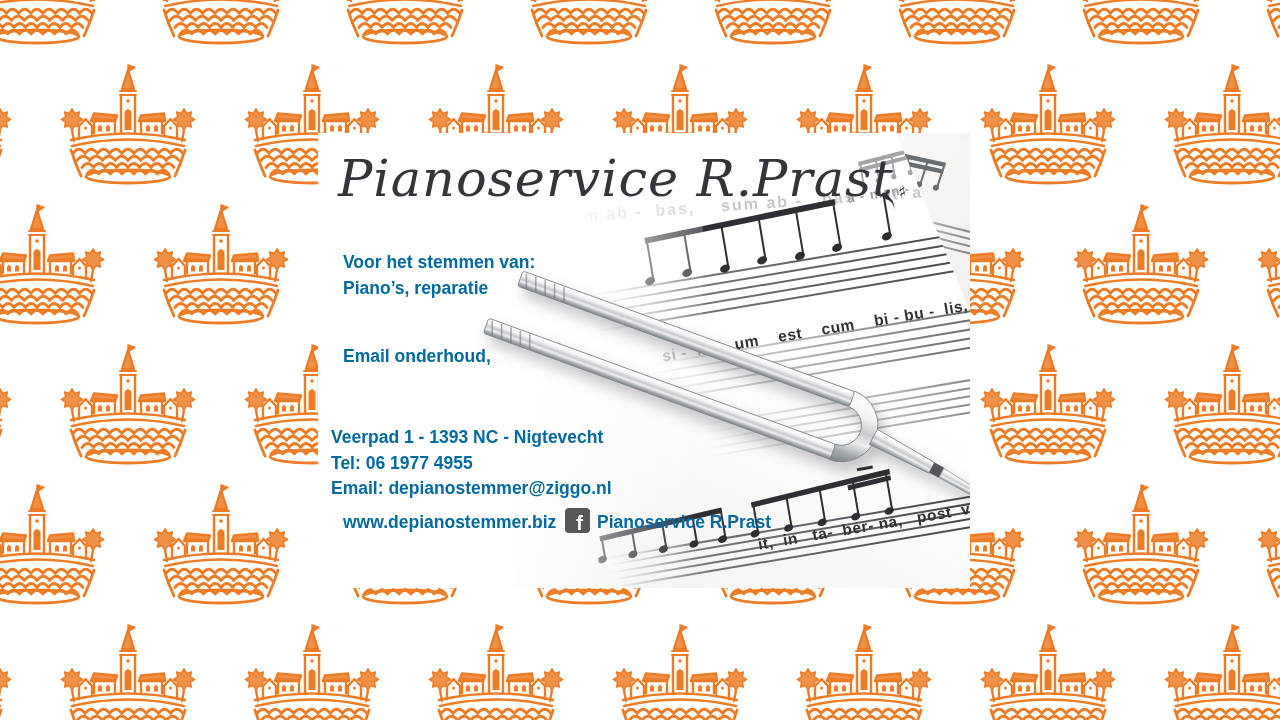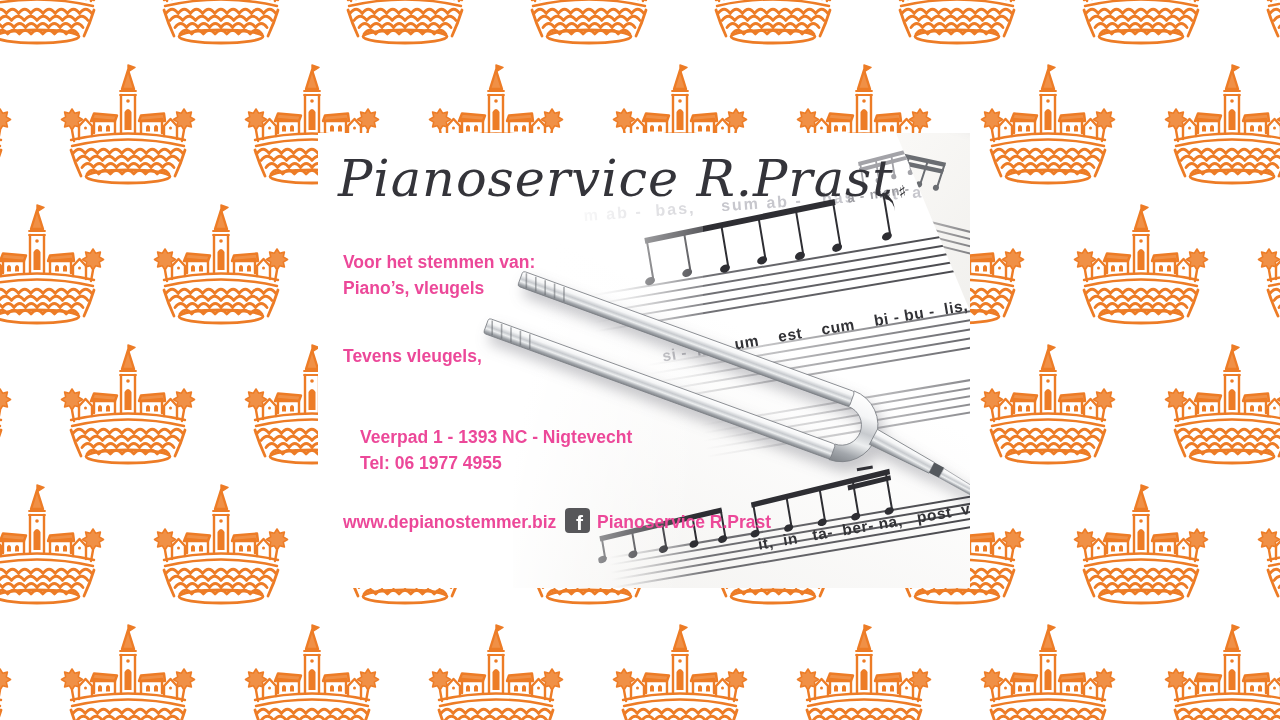--- a/index.html
+++ b/index.html
@@ -30,27 +30,27 @@
   .fadeC i{background:linear-gradient(to right,rgba(70,70,76,0) 18%,rgba(70,70,76,.32) 62%,rgba(62,62,68,.65));}
   .s9 i{margin-bottom:7.4px;} .s8 i{margin-bottom:6.4px;} .s75 i{margin-bottom:5.9px;} .s7 i{margin-bottom:5.4px;}
 
   .lyric{position:absolute;white-space:pre;font-family:"Liberation Sans",sans-serif;}
   .lyr-faint{color:#c7c7cd;font-size:16px;letter-spacing:2px;font-weight:bold;}
   .lyr-nien{color:#9d9da2;font-size:13px;letter-spacing:1px;font-weight:bold;}
   .lyr-dark{color:#323236;font-size:15.5px;letter-spacing:.6px;font-weight:bold;}
   .lyr-pre{color:#ababb0;}
 
   
-  .card-text{position:absolute;color:#ec4899;font-weight:bold;}
+  .card-text{position:absolute;color:#0369a1;font-weight:bold;}
   #title{left:20px;top:16px;font-family:"DejaVu Serif",serif;font-style:italic;font-weight:500;
          font-size:51px;color:#34343a;letter-spacing:1px;white-space:nowrap;}
   .blk{font-size:17.5px;line-height:25.5px;white-space:nowrap;}
   #blk-services{left:25px;top:117px;}
   #blk-maintenance{left:25px;top:211px;}
-  #blk-contact{left:42px;top:292px;}
+  #blk-contact{left:13px;top:292px;}
   #website{left:25px;top:379px;font-size:17.5px;text-align:right;}
   #fb-icon{position:absolute;left:247px;top:375px;width:25px;height:25px;background:#57575a;border-radius:4px;
            color:#ffffff;font-weight:bold;font-size:21px;text-align:center;line-height:25px;overflow:hidden;}
   #fb-icon span{position:relative;left:2px;top:2px;}
   #fb-name{left:279px;top:379px;font-size:17.5px;}
 
   #fork{position:absolute;left:150px;top:100px;filter:drop-shadow(5px 9px 7px rgba(60,60,72,.30));}
 </style>
 </head>
 <body>
@@ -299,30 +299,31 @@
           <rect x="452" y="30" width="11" height="11.5" fill="#54585d"></rect>
           <path d="M463,30.8 L548,36.5 L553,39.5 L548,42.5 L463,41.2 Z" fill="url(#metal)" stroke="#85898e" stroke-width="0.6"></path>
         </g>
       </g>
     </svg>
 
     <div id="title" class="card-text">Pianoservice R.Prast</div>
 
     <div id="blk-services" class="card-text blk">
       <div>Voor het stemmen van:</div>
-      <div>Piano’s, vleugels</div>
+      <div>Piano’s, reparatie</div>
     </div>
 
     <div id="blk-maintenance" class="card-text blk">
-      <div>Tevens vleugels,</div>
+      <div>Email onderhoud,</div>
     </div>
 
     <div id="blk-contact" class="card-text blk">
       <div>Veerpad 1 - 1393 NC - Nigtevecht</div>
       <div>Tel: 06 1977 4955</div>
+      <div>Email: depianostemmer@ziggo.nl</div>
     </div>
 
     <div id="website" class="card-text">www.depianostemmer.biz</div>
     <div id="fb-icon"><span>f</span></div>
     <div id="fb-name" class="card-text">Pianoservice R.Prast</div>
 
   </div>
 </div>
 
 </body></html>

